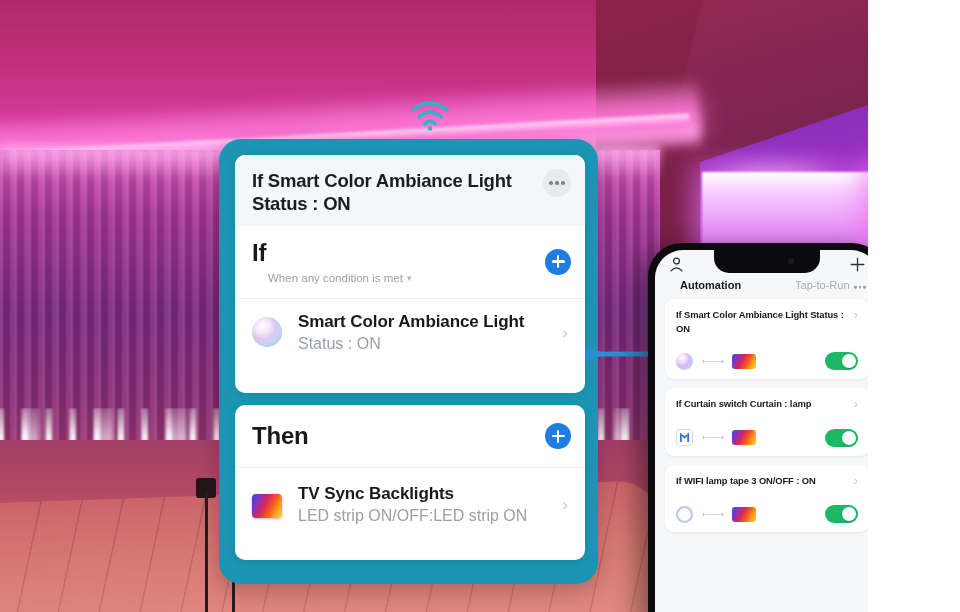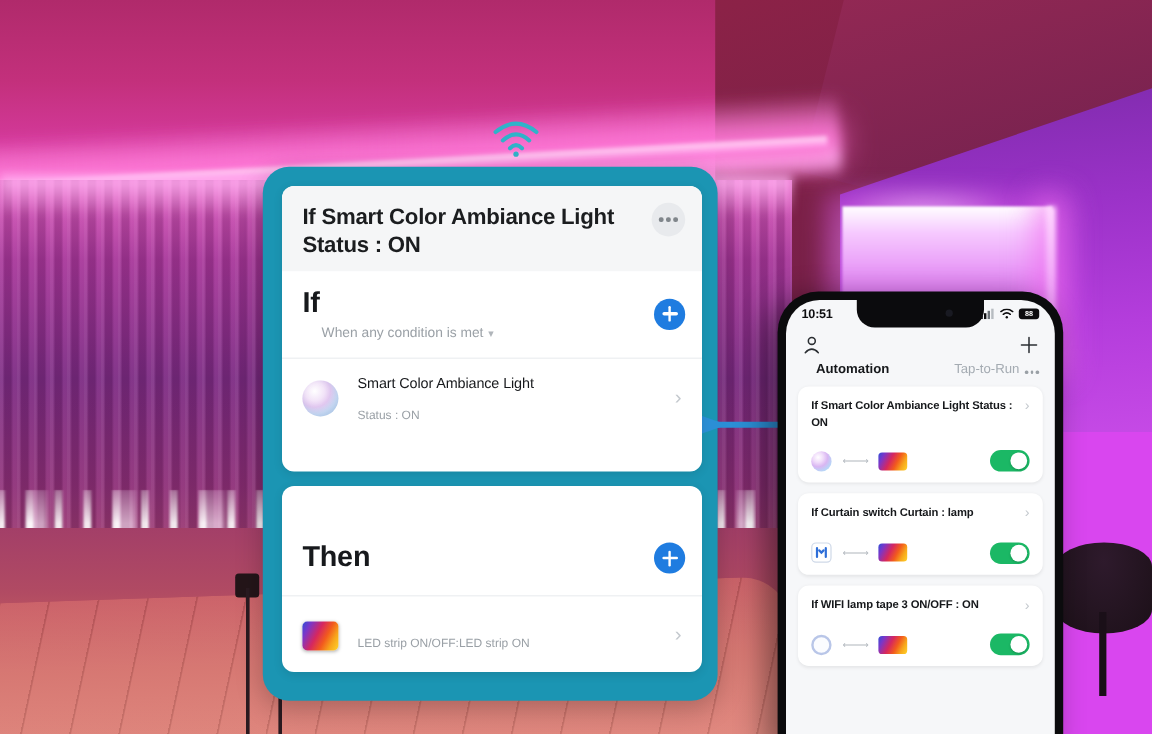--- a/index.html
+++ b/index.html
@@ -3,23 +3,23 @@
 <meta charset="utf-8">
 <style>
   * { box-sizing: border-box; margin: 0; padding: 0; }
   html, body {
     width: 960px; height: 612px;
     overflow: hidden;
     font-family: "Liberation Sans", sans-serif;
   }
   #stage {
     position: relative;
-    width: 960px; height: 612px;
+    width: 868px; height: 612px;
     overflow: hidden;
-    background: #d946ef;
+    background: #fef9c3;
   }
 
   
   .bg-layer { position: absolute; inset: 0; }
 
   .ceiling-left {
     position: absolute; left: 0; top: 0; width: 660px; height: 150px;
     background: linear-gradient(180deg, #b02a6b 0%, #c3307c 45%, #d4399b 80%, #e552b4 100%);
   }
   .ceiling-glow-left {
@@ -215,22 +215,22 @@
       radial-gradient(circle at 34% 30%, #ffffff 0%, #f2e4f8 28%, #e2c8f0 46%, #cfe0f8 66%, #bcd9f2 82%, #c9e6f0 100%);
     box-shadow: inset -2px -3px 6px rgba(150,170,210,0.35);
   }
   .tv-ico {
     border-radius: 4px;
     background: linear-gradient(118deg, #2f4fd8 0%, #7b36c8 18%, #d6275f 42%, #f25a1e 62%, #f7a51b 80%, #ffd42a 100%);
     box-shadow: 0 1px 3px rgba(0,0,0,0.28);
     height: 24px; margin-top: 3px;
   }
   .dev-text { flex: 1 1 auto; min-width: 0; }
-  .dev-name { font-size: 12px; font-weight: normal; color: #17191c; letter-spacing: -0.1px; }
-  .dev-desc { font-size: 10px; color: #9aa0a6; margin-top: 15px; }
+  .dev-name { font-size: 17px; font-weight: bold; color: #17191c; letter-spacing: -0.1px; }
+  .dev-desc { font-size: 16px; color: #9aa0a6; margin-top: 3px; }
   .chev {
     color: #c4c9ce; font-size: 17px; font-weight: 300;
     margin-left: 8px; line-height: 1;
   }
 
   
   .phone {
     position: absolute; left: 648px; top: 243px;
     width: 238px; height: 380px;
     background: #0b0b0d;
@@ -404,62 +404,44 @@
       <div class="dev-icon bulb-ico"></div>
       <div class="dev-text">
         <div class="dev-name">Smart Color Ambiance Light</div>
         <div class="dev-desc">Status : ON</div>
       </div>
       <div class="chev">›</div>
     </div>
   </div>
 
   <div class="card card-then">
-    <div class="sec-head" style="padding:17px 17px 17px 17px;margin-top:29px;">
+    <div class="sec-head" style="padding:17px 17px 17px 17px;">
       <div class="sec-title">Then</div>
       <div class="plus-btn">
         <span class="h"></span>
         <span class="v"></span>
       </div>
     </div>
 
     <div class="dev-row" style="padding-top:16px;">
       <div class="dev-icon tv-ico"></div>
       <div class="dev-text">
+        <div class="dev-name">TV Sync Backlights</div>
         <div class="dev-desc">LED strip ON/OFF:LED strip ON</div>
       </div>
       <div class="chev">›</div>
     </div>
   </div>
 
   <div class="phone">
     <div class="phone-inner">
       <div class="notch">
         <div class="cam"></div>
       </div>
 
-      <div class="statusbar">
-        <div class="sb-time">10:51</div>
-        <div class="sb-right">
-          <svg width="12" height="9" viewBox="0 0 12 9" aria-hidden="true">
-            <rect x="0" y="6" width="2" height="3" fill="#0d0d0f"></rect>
-            <rect x="3" y="4" width="2" height="5" fill="#0d0d0f"></rect>
-            <rect x="6" y="2" width="2" height="7" fill="#6c7278"></rect>
-            <rect x="9" y="0" width="2" height="9" fill="#b7bcc1"></rect>
-          </svg>
-          <svg width="12" height="9" viewBox="0 0 14 11" aria-hidden="true">
-            <path d="M1 3.2 Q7 -1.4 13 3.2" fill="none" stroke="#0d0d0f" stroke-width="1.6" stroke-linecap="round"></path>
-            <path d="M3.4 6 Q7 3.2 10.6 6" fill="none" stroke="#0d0d0f" stroke-width="1.6" stroke-linecap="round"></path>
-            <circle cx="7" cy="9" r="1.2" fill="#0d0d0f"></circle>
-          </svg>
-          <div class="sb-batt">
-            <span>88</span>
-          </div>
-        </div>
-      </div>
 
       <div class="phone-topbar">
         <svg width="17" height="17" viewBox="0 0 20 20" aria-hidden="true">
           <circle cx="10" cy="6" r="3.4" fill="none" stroke="#2b2f33" stroke-width="1.5"></circle>
           <path d="M3.6 17.5 Q10 10.6 16.4 17.5" fill="none" stroke="#2b2f33" stroke-width="1.5" stroke-linecap="round"></path>
         </svg>
         <svg width="17" height="17" viewBox="0 0 20 20" aria-hidden="true">
           <path d="M10 2.6 L10 17.4 M2.6 10 L17.4 10" stroke="#2b2f33" stroke-width="1.5" stroke-linecap="round"></path>
         </svg>
       </div>

